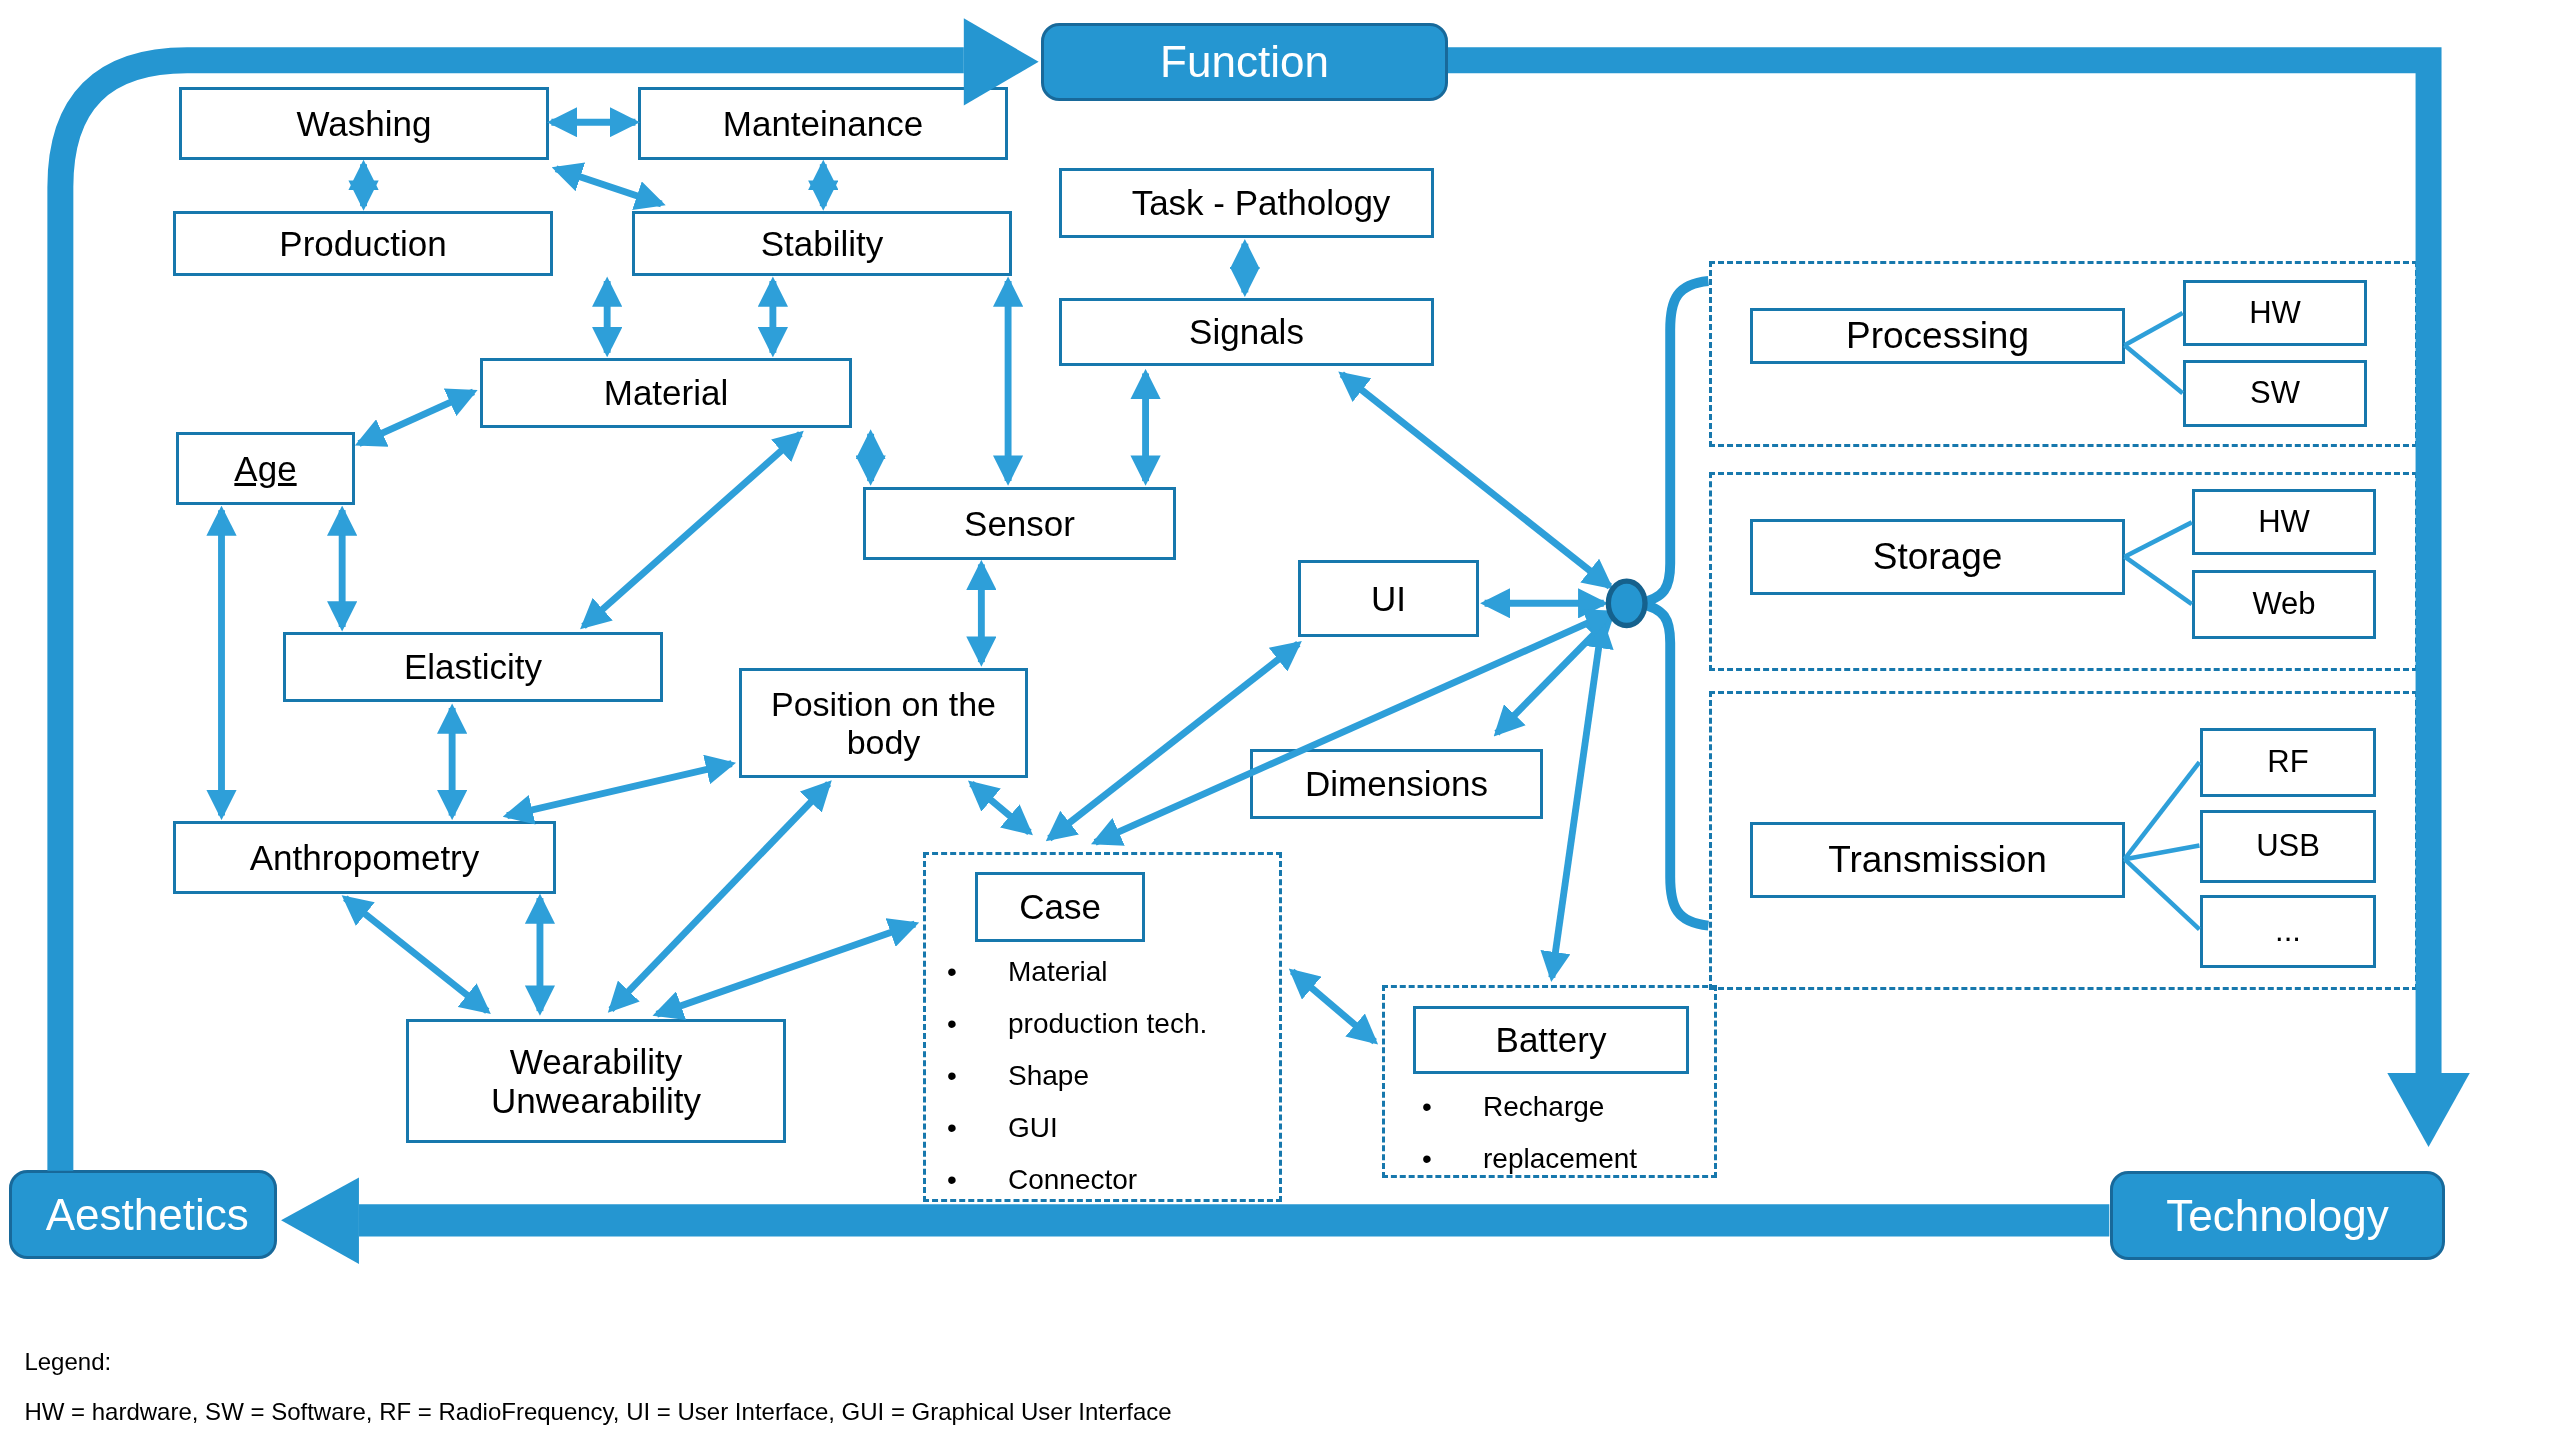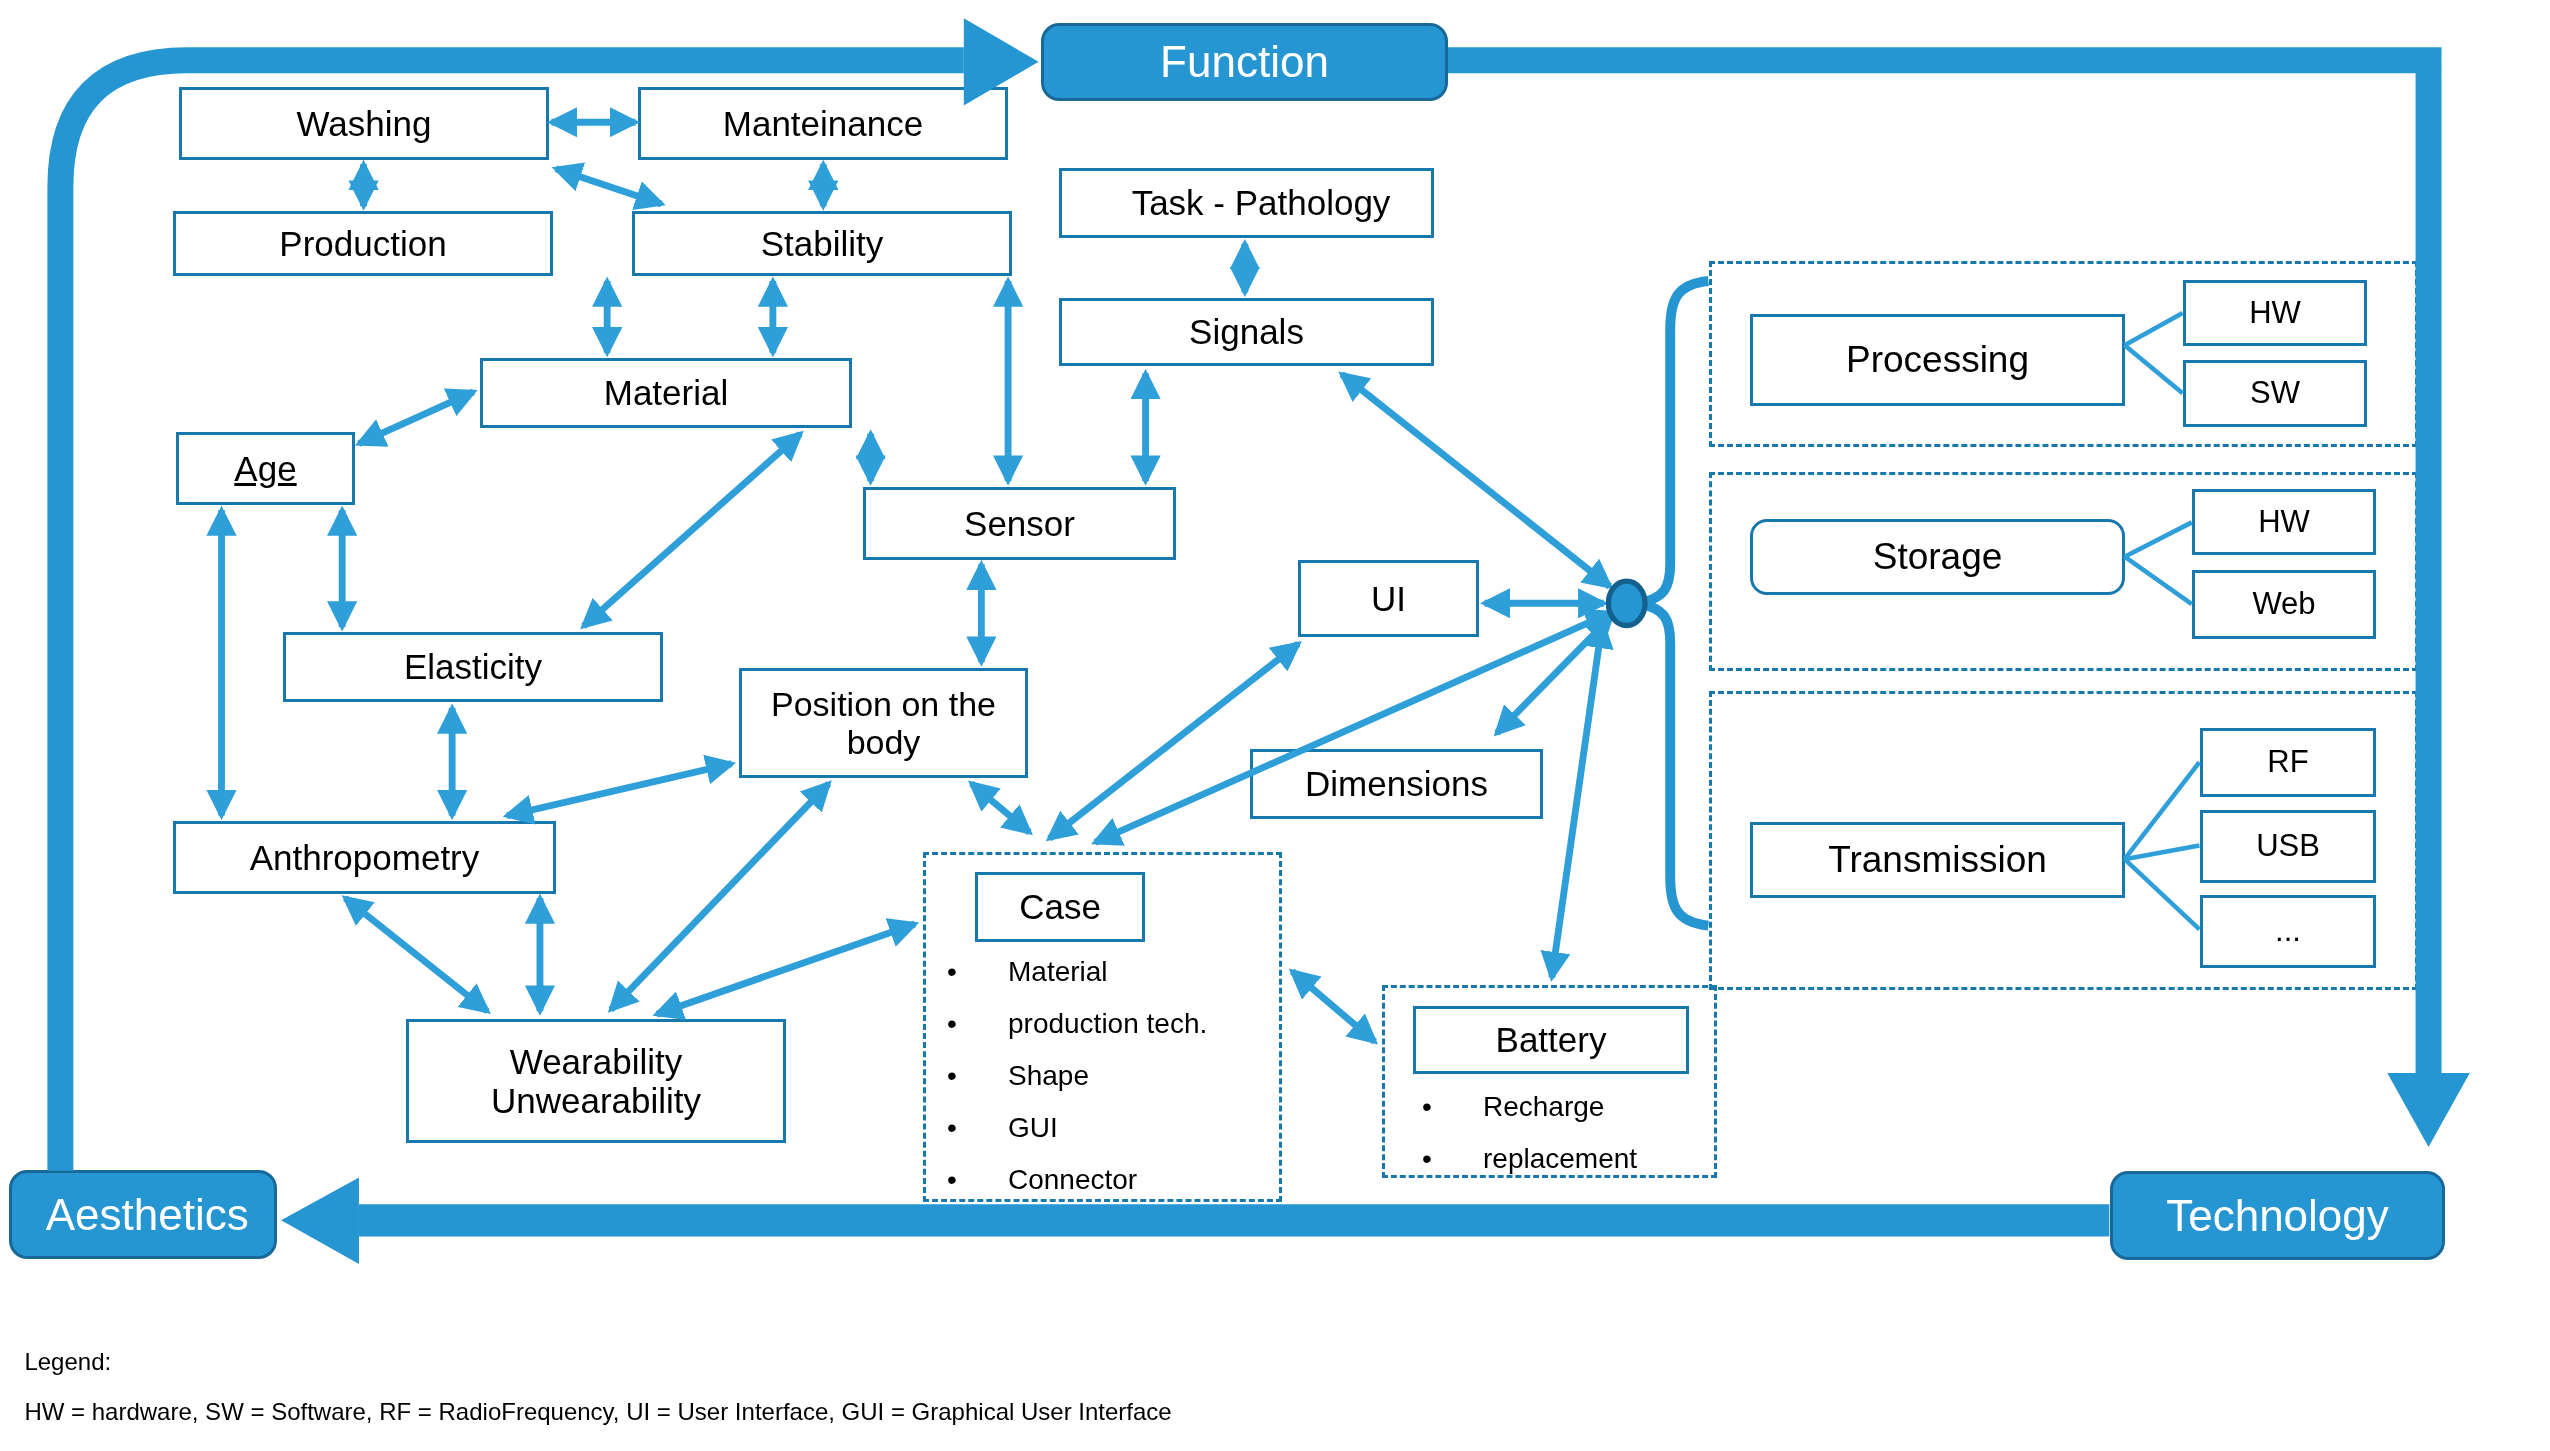--- a/index.html
+++ b/index.html
@@ -148,26 +148,26 @@
         <span class="dot">•</span>
         <span>Recharge</span>
       </li>
     <li>
         <span class="dot">•</span>
         <span>replacement</span>
       </li>
   </ul>
 
   <div class="group" style="left:1709px;top:261px;width:709px;height:186px;"></div>
-  <div class="node" style="left:1750px;top:308px;width:375px;height:92px;font-size:37px;margin-top:6px;">Processing</div>
+  <div class="node" style="left:1750px;top:308px;width:375px;height:56px;font-size:37px;">Processing</div>
   <div class="node subnode" style="left:2183px;top:280px;width:184px;height:66px;">HW</div>
   <div class="node subnode" style="left:2183px;top:360px;width:184px;height:67px;">SW</div>
 
   <div class="group" style="left:1709px;top:472px;width:709px;height:199px;"></div>
-  <div class="node" style="left:1750px;top:519px;width:375px;height:76px;font-size:37px;border-radius:17px;">Storage</div>
+  <div class="node" style="left:1750px;top:519px;width:375px;height:76px;font-size:37px;">Storage</div>
   <div class="node subnode" style="left:2192px;top:489px;width:184px;height:66px;">HW</div>
   <div class="node subnode" style="left:2192px;top:570px;width:184px;height:69px;">Web</div>
 
   <div class="group" style="left:1709px;top:691px;width:709px;height:299px;"></div>
   <div class="node" style="left:1750px;top:822px;width:375px;height:76px;font-size:37px;">Transmission</div>
   <div class="node subnode" style="left:2200px;top:728px;width:176px;height:69px;">RF</div>
   <div class="node subnode" style="left:2200px;top:810px;width:176px;height:73px;">USB</div>
   <div class="node subnode" style="left:2200px;top:895px;width:176px;height:73px;">...</div>
 
   <div class="legend">

